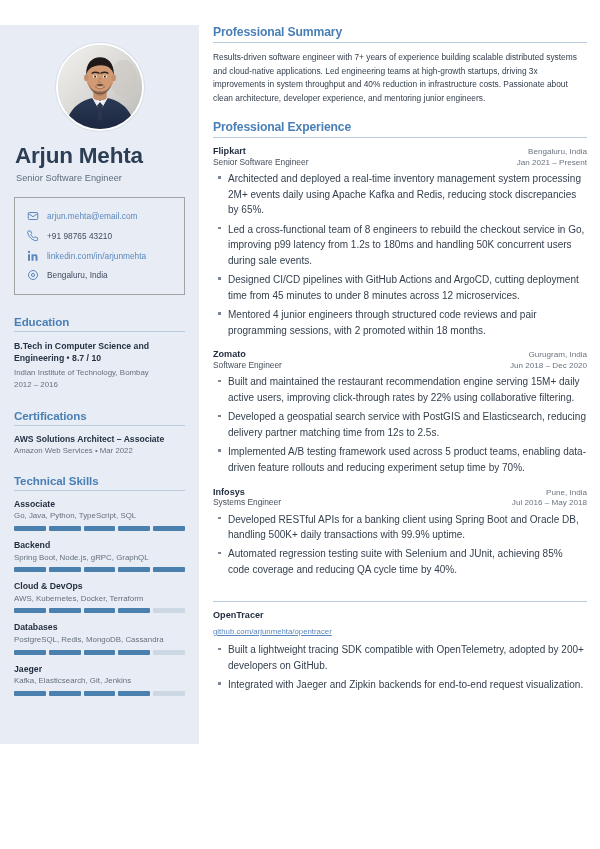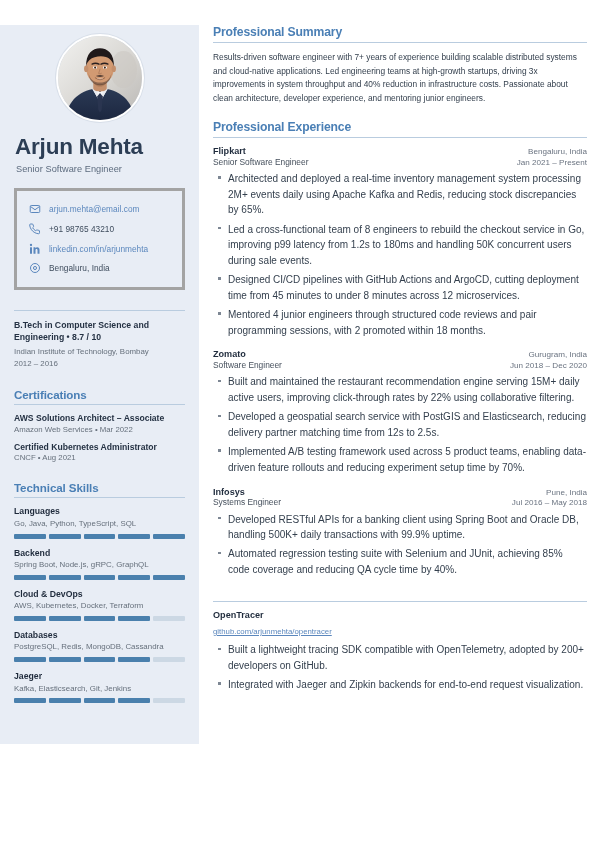--- a/index.html
+++ b/index.html
@@ -15,21 +15,21 @@
     background: #ffffff;
     overflow: hidden;
   }
 
   
   #sidebar {
     position: absolute;
     left: 0; top: 25px;
     width: 199px; height: 719px;
     background: #e8edf5;
-    padding: 5px 13px 0 13px;
+    padding: 14px 13px 0 13px;
   }
   .photo-wrap {
     display: flex; justify-content: center;
     margin-top: 4px; margin-bottom: 13px;
   }
   .photo {
     width: 88px; height: 88px; border-radius: 50%;
     overflow: hidden; position: relative;
     border: 2px solid #ffffff;
     background: #cfd6df;
@@ -41,21 +41,21 @@
     font-size: 22.5px; font-weight: bold; color: #2c3e55;
     letter-spacing: -0.2px; line-height: 1.05;
     margin: 0 0 5px 2px;
   }
   .headline {
     font-size: 9.2px; color: #5c6b7e; margin: 0 0 14px 3px;
     letter-spacing: 0.05px;
   }
 
   .contact-card {
-    border: 3px solid #a3a3a3;
+    border: 1px solid #a3a3a3;
     background: transparent;
     padding: 9px 9px 9px 9px;
     margin: 0 1px 20px 1px;
   }
   .contact-row {
     display: flex; align-items: center;
     gap: 8px; padding: 3.3px 0 3.3px 2px;
   }
   .contact-row .ic { width: 13px; height: 13px; flex: 0 0 13px; display:flex; align-items:center; justify-content:center;}
   .contact-row .ic svg { width: 12px; height: 12px; display:block; }
@@ -237,47 +237,44 @@
           <svg viewBox="0 0 24 24" fill="none" stroke="#5b87bd" stroke-width="2">
             <circle cx="12" cy="12" r="9"></circle>
             <circle cx="12" cy="12" r="3.1"></circle>
           </svg>
         </span>
         <span class="contact-text">Bengaluru, India</span>
       </div>
 
     </div>
 
+    <h2 class="side-h">Education</h2>
     <div class="side-rule"></div>
     <div>
       <div class="edu-title">B.Tech in Computer Science and Engineering • 8.7 / 10</div>
       <div class="edu-sub">Indian Institute of Technology, Bombay</div>
       <div class="edu-sub">2012 – 2016</div>
     </div>
 
     <div class="block-gap"></div>
 
     <h2 class="side-h">Certifications</h2>
     <div class="side-rule"></div>
     <div class="cert">
       <div class="cert-title">AWS Solutions Architect – Associate</div>
       <div class="cert-sub">Amazon Web Services • Mar 2022</div>
     </div>
-    <div class="cert">
-      <div class="cert-title">Certified Kubernetes Administrator</div>
-      <div class="cert-sub">CNCF • Aug 2021</div>
-    </div>
 
     <div style="height:11px"></div>
 
     <h2 class="side-h">Technical Skills</h2>
     <div class="side-rule"></div>
 
     <div class="skill">
-      <div class="skill-name">Languages</div>
+      <div class="skill-name">Associate</div>
       <div class="skill-items">Go, Java, Python, TypeScript, SQL</div>
       <div class="bar">
           <span class="seg on"></span>
           <span class="seg on"></span>
           <span class="seg on"></span>
           <span class="seg on"></span>
           <span class="seg on"></span>
         </div>
     </div>
     <div class="skill">

